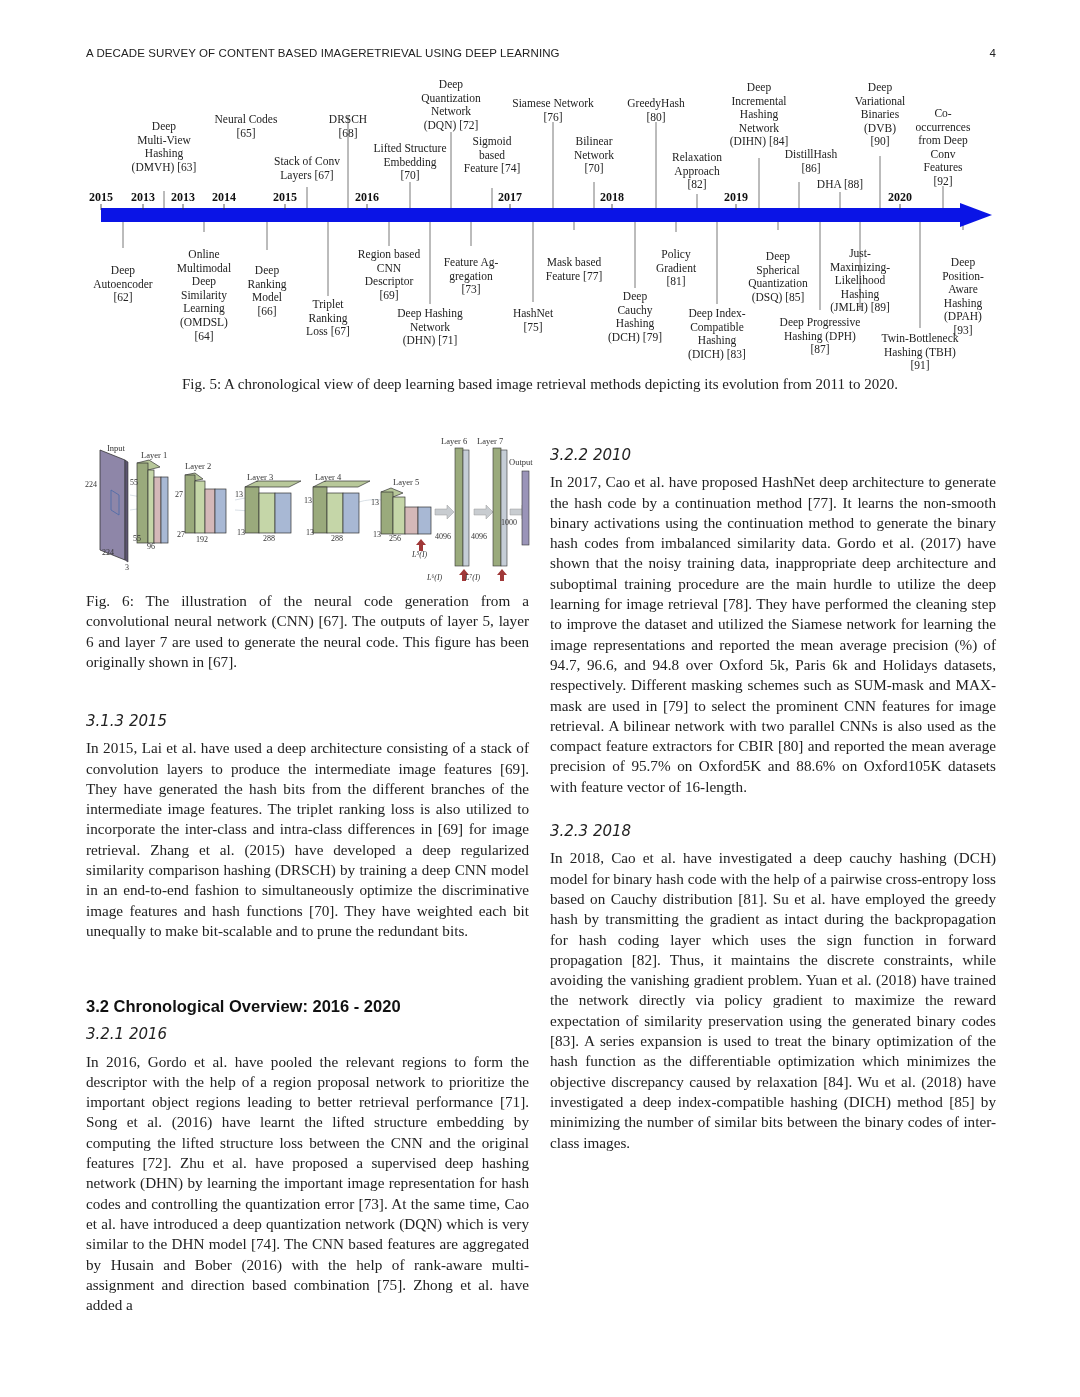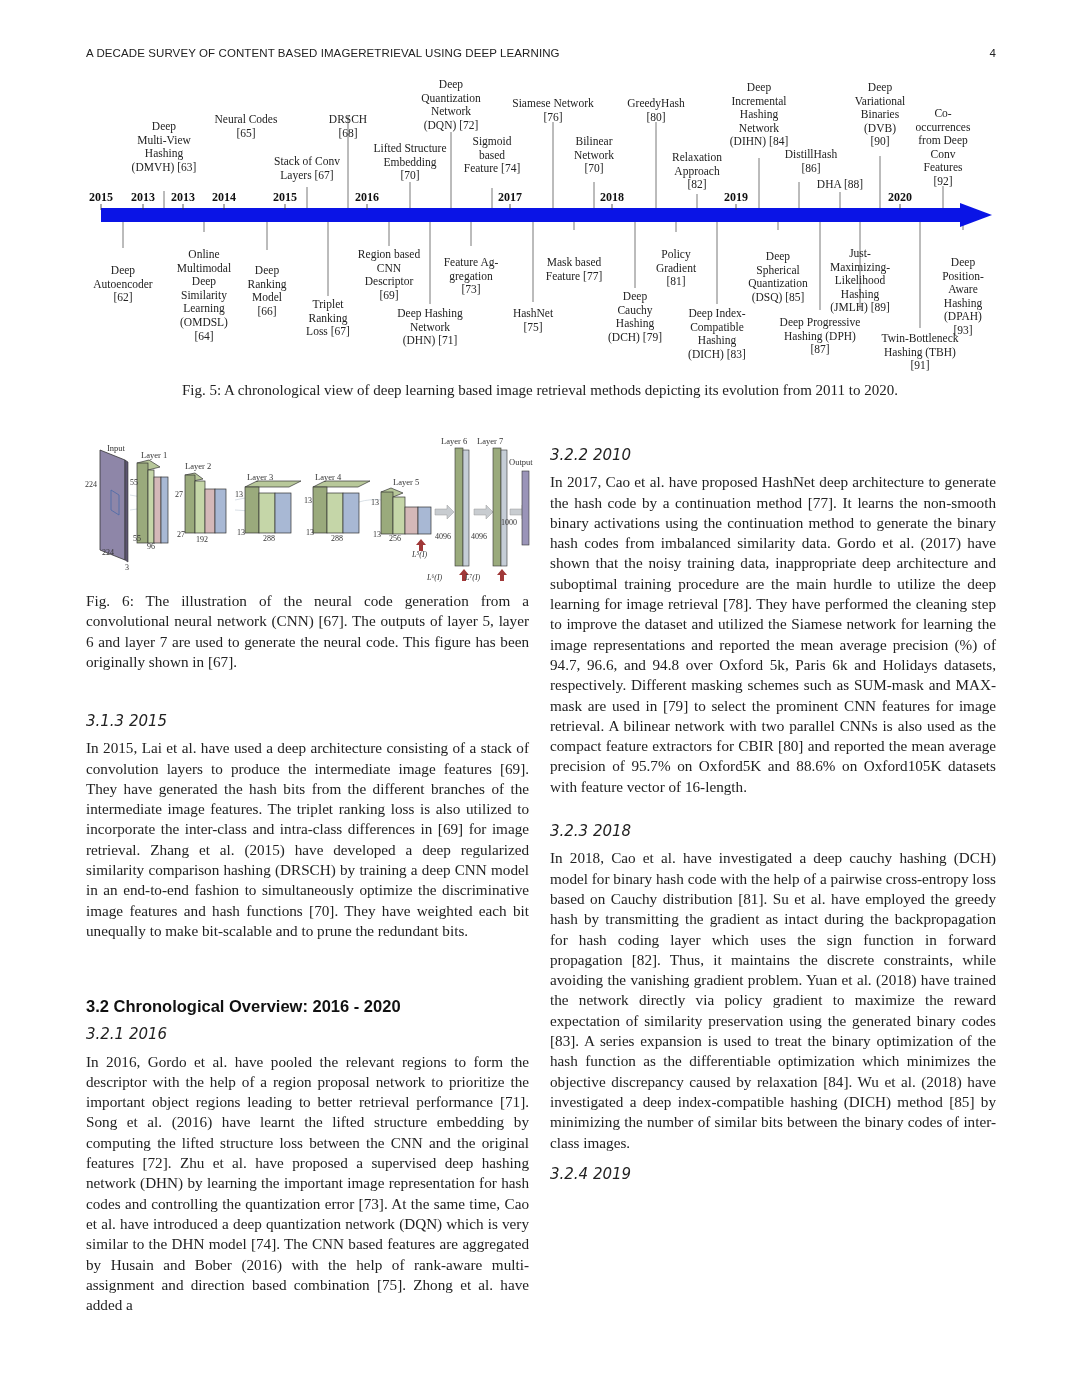--- a/index.html
+++ b/index.html
@@ -2,21 +2,21 @@
 <html><head>
 <meta charset="utf-8">
 <style>
   html, body { margin: 0; padding: 0; background: #ffffff; }
   body { width: 1080px; height: 1397px; position: relative; overflow: hidden; color: #1a1a1a; }
   .running-head { position: absolute; left: 86px; top: 47px; width: 910px; font-family: "Liberation Sans", sans-serif; font-size: 11.5px; letter-spacing: 0.1px; display: flex; justify-content: space-between; color: #222; }
   .timeline { position: absolute; left: 80px; top: 70px; width: 920px; height: 300px; }
   .timeline svg { position: absolute; left: 0; top: 0; }
   .tl-label { position: absolute; font-family: "Liberation Serif", serif; font-size: 11.5px; line-height: 13.6px; text-align: center; color: #222; white-space: pre-line; transform: translateX(-50%); }
   .tl-year { position: absolute; font-family: "Liberation Serif", serif; font-weight: bold; font-size: 12px; color: #111; transform: translateX(-50%); top: 120px; }
-  .fig-caption { position: absolute; font-family: "Liberation Serif", serif; font-size: 15px; color: #222; margin-top: 6px; }
+  .fig-caption { position: absolute; font-family: "Liberation Serif", serif; font-size: 15px; color: #222; }
   .fig5-caption { left: 0; width: 1080px; top: 376px; text-align: center; }
   .col { position: absolute; font-family: "Liberation Serif", serif; font-size: 15.2px; line-height: 20.3px; color: #222; text-align: justify; }
   .col-left { left: 86px; width: 443px; }
   .col-right { left: 550px; width: 446px; }
   .para { margin: 0; text-align: justify; }
   .subsec { font-family: "DejaVu Sans", sans-serif; font-style: italic; font-size: 15px; margin: 0; color: #222; }
   .sec { font-family: "Liberation Sans", sans-serif; font-weight: bold; font-size: 16.5px; margin: 0; color: #111; }
   .cnn { position: absolute; left: 85px; top: 435px; width: 450px; height: 150px; }
   .cnn-text { font-family: "Liberation Serif", serif; font-size: 8px; fill: #333; }
   .cnn-label { font-family: "Liberation Serif", serif; font-size: 8.5px; fill: #333; }
@@ -334,14 +334,13 @@
   <p class="sec" style="margin-bottom:8px">3.2   Chronological Overview: 2016 - 2020</p>
   <p class="subsec" style="margin-bottom:7px">3.2.1   2016</p>
   <p class="para">In 2016, Gordo et al. have pooled the relevant regions to form the descriptor with the help of a region proposal network to prioritize the important object regions leading to better retrieval performance [71]. Song et al. (2016) have learnt the lifted structure embedding by computing the lifted structure loss between the CNN and the original features [72]. Zhu et al. have proposed a supervised deep hashing network (DHN) by learning the important image representation for hash codes and controlling the quantization error [73]. At the same time, Cao et al. have introduced a deep quantization network (DQN) which is very similar to the DHN model [74]. The CNN based features are aggregated by Husain and Bober (2016) with the help of rank-aware multi-assignment and direction based combination [75]. Zhong et al. have added a</p>
 </div>
 
 <div class="col col-right" style="top:434px">
   <p class="subsec" style="margin-top:11px; margin-bottom:7px">3.2.2   2010</p>
   <p class="para">In 2017, Cao et al. have proposed HashNet deep architecture to generate the hash code by a continuation method [77]. It learns the non-smooth binary activations using the continuation method to generate the binary hash codes from imbalanced similarity data. Gordo et al. (2017) have shown that the noisy training data, inappropriate deep architecture and suboptimal training procedure are the main hurdle to utilize the deep learning for image retrieval [78]. They have performed the cleaning step to improve the dataset and utilized the Siamese network for learning the image representations and reported the mean average precision (%) of 94.7, 96.6, and 94.8 over Oxford 5k, Paris 6k and Holidays datasets, respectively. Different masking schemes such as SUM-mask and MAX-mask are used in [79] to select the prominent CNN features for image retrieval. A bilinear network with two parallel CNNs is also used as the compact feature extractors for CBIR [80] and reported the mean average precision of 95.7% on Oxford5K and 88.6% on Oxford105K datasets with feature vector of 16-length.</p>
   <p class="subsec" style="margin-top:24px; margin-bottom:7px">3.2.3   2018</p>
   <p class="para">In 2018, Cao et al. have investigated a deep cauchy hashing (DCH) model for binary hash code with the help of a pairwise cross-entropy loss based on Cauchy distribution [81]. Su et al. have employed the greedy hash by transmitting the gradient as intact during the backpropagation for hash coding layer which uses the sign function in forward propagation [82]. Thus, it maintains the discrete constraints, while avoiding the vanishing gradient problem. Yuan et al. (2018) have trained the network directly via policy gradient to maximize the reward expectation of similarity preservation using the generated binary codes [83]. A series expansion is used to treat the binary optimization of the hash function as the differentiable optimization which minimizes the objective discrepancy caused by relaxation [84]. Wu et al. (2018) have investigated a deep index-compatible hashing (DICH) method [85] by minimizing the number of similar bits between the binary codes of inter-class images.</p>
-  <p class="subsec" style="margin-top:11px; margin-bottom:7px">3.2.4   2019</p>
 </div>
 
 </body></html>

